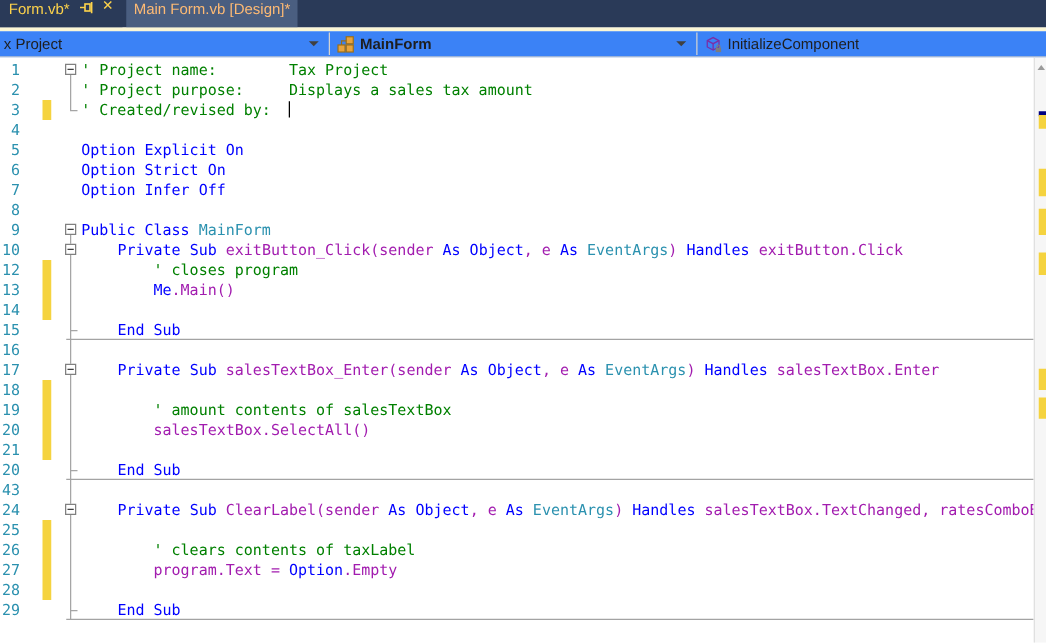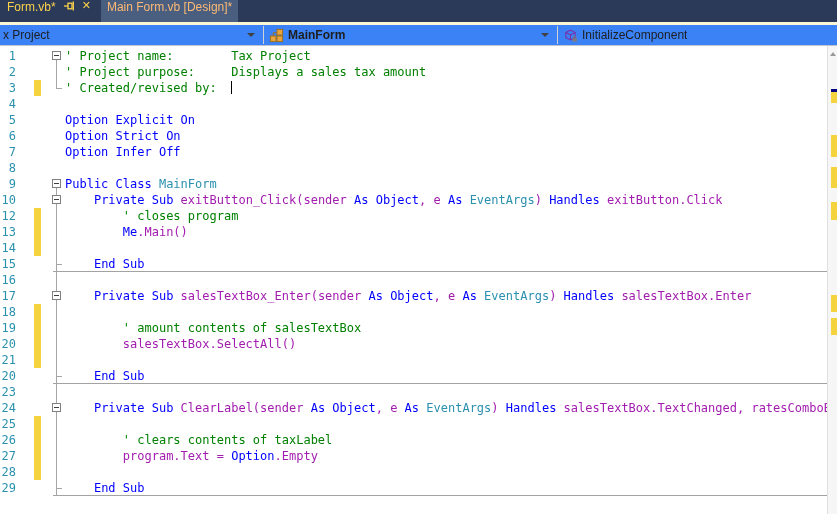--- a/index.html
+++ b/index.html
@@ -303,21 +303,21 @@
       <div class="row sep">
         <span class="num">20</span>
         <span class="barcell"></span>
         <span class="olcell">
           <div class="olv full"></div>
           <div class="oltick"></div>
         </span>
         <span class="codetext"><span class="tok-p">    </span><span class="tok-k">End Sub</span></span>
       </div>
       <div class="row">
-        <span class="num">23</span>
+        <span class="num">43</span>
         <span class="barcell"></span>
         <span class="olcell">
           <div class="olv full"></div>
         </span>
         <span class="codetext"></span>
       </div>
       <div class="row">
         <span class="num">24</span>
         <span class="barcell"></span>
         <span class="olcell">

